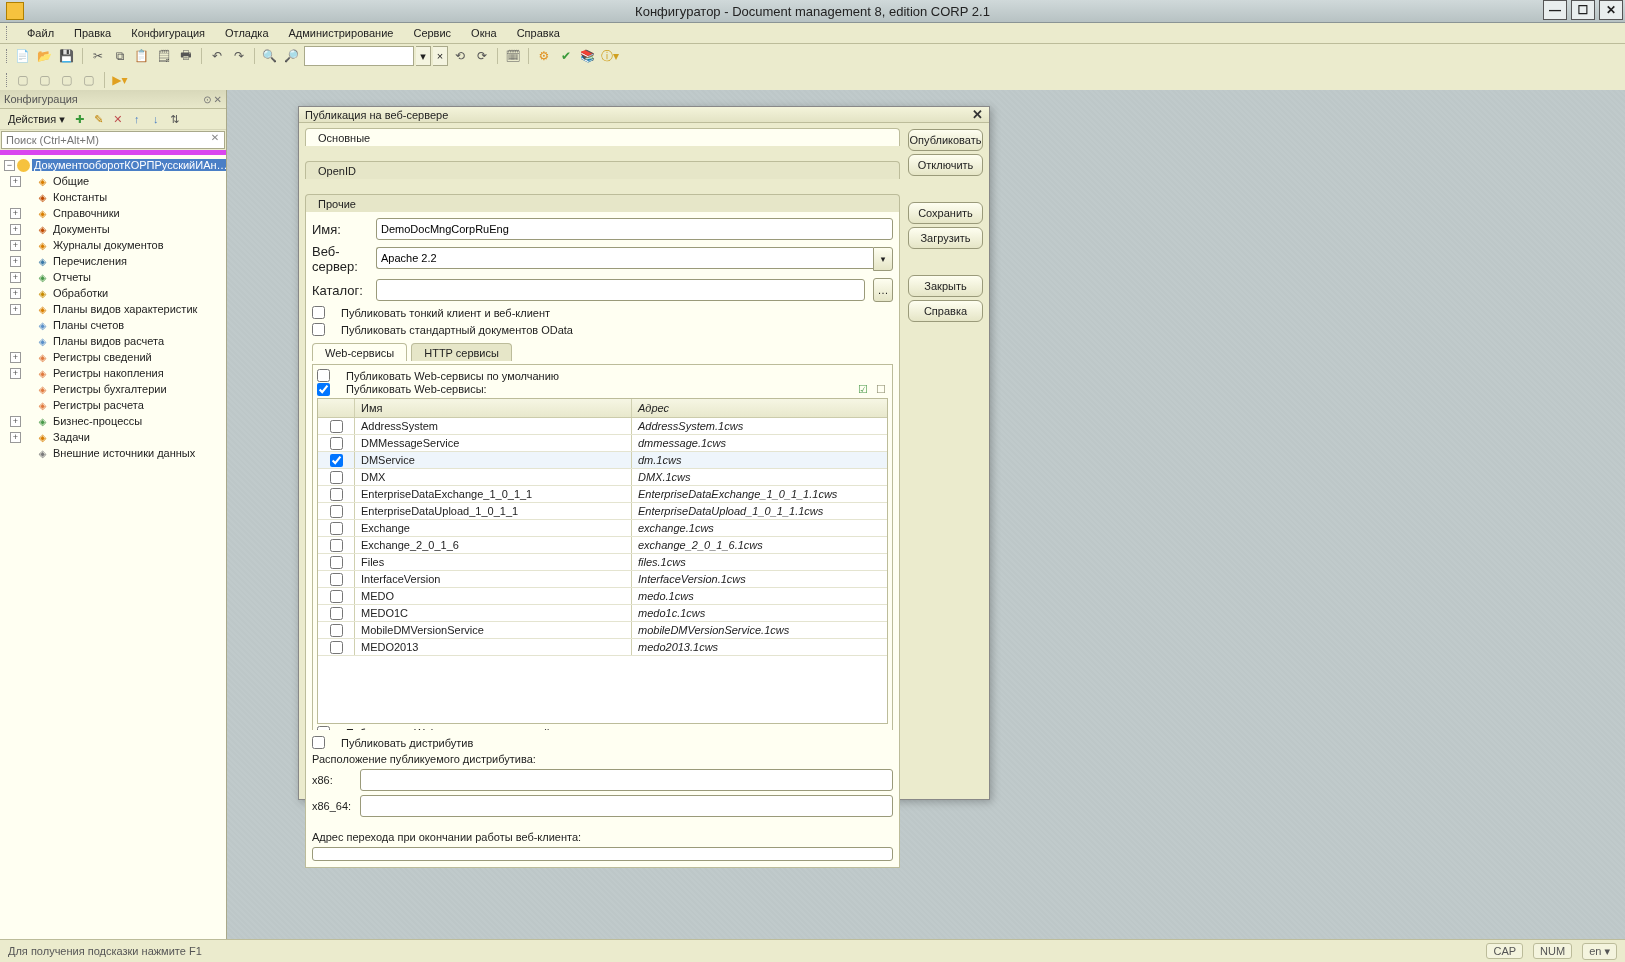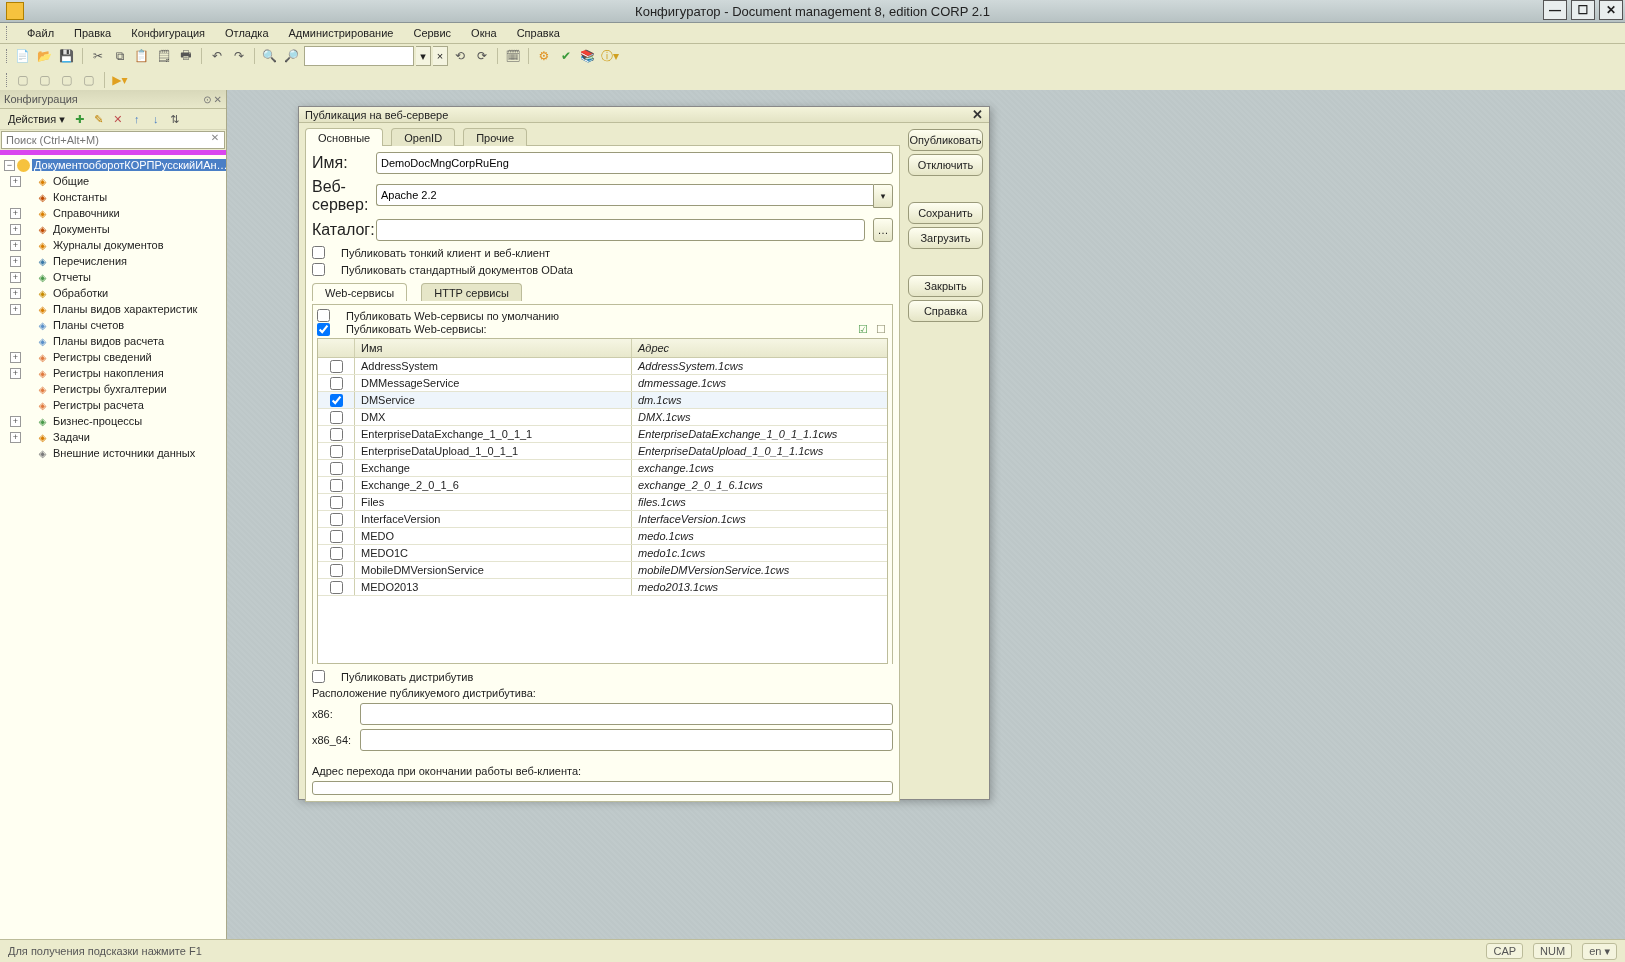--- a/index.html
+++ b/index.html
@@ -325,21 +325,22 @@
     font-size: 11px;
     display: flex;
     align-items: center;
     justify-content: center;
     cursor: default;
   }
 
   
   .tabs {
     display: flex;
-    gap: 8px;
+    gap: 15px;
+    flex-direction: column;
   }
   .tab {
     padding: 3px 12px 2px 12px;
     border: 1px solid #bcbc9a;
     border-bottom: none;
     border-top-left-radius: 4px;
     border-top-right-radius: 4px;
     background: #e6e6c8;
     font-size: 11px;
     position: relative;
@@ -363,21 +364,21 @@
     border-bottom: none;
   }
 
   .form-row {
     display: flex;
     align-items: center;
     gap: 6px;
   }
   .form-row .label {
     width: 58px;
-    font-size: 16px;
+    font-size: 13px;
   }
   .text-input {
     flex: 1;
     height: 20px;
     padding: 0 4px;
     border: 1px solid #9a9a7a;
     border-radius: 3px;
     background: white;
     font-size: 11px;
   }
@@ -418,21 +419,21 @@
     font-size: 11px;
   }
   .chk-row input[type=checkbox] {
     margin: 0;
     width: 13px;
     height: 13px;
   }
 
   .inner-tabs {
     display: flex;
-    gap: 14px;
+    gap: 4px;
     margin-top: 2px;
   }
   .inner-panel {
     border: 1px solid #bcbc9a;
     background: #fffff2;
     padding: 4px 4px 2px 4px;
     flex: 1;
     display: flex;
     flex-direction: column;
   }

